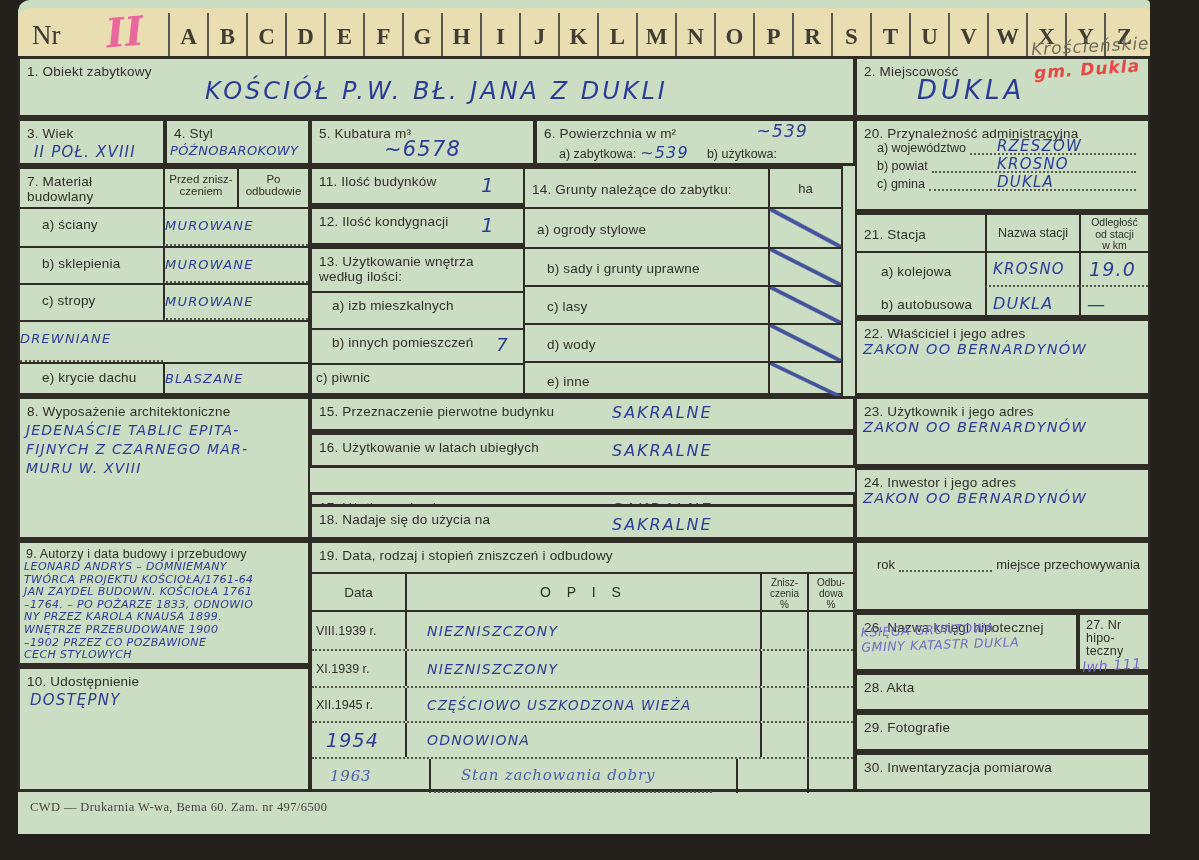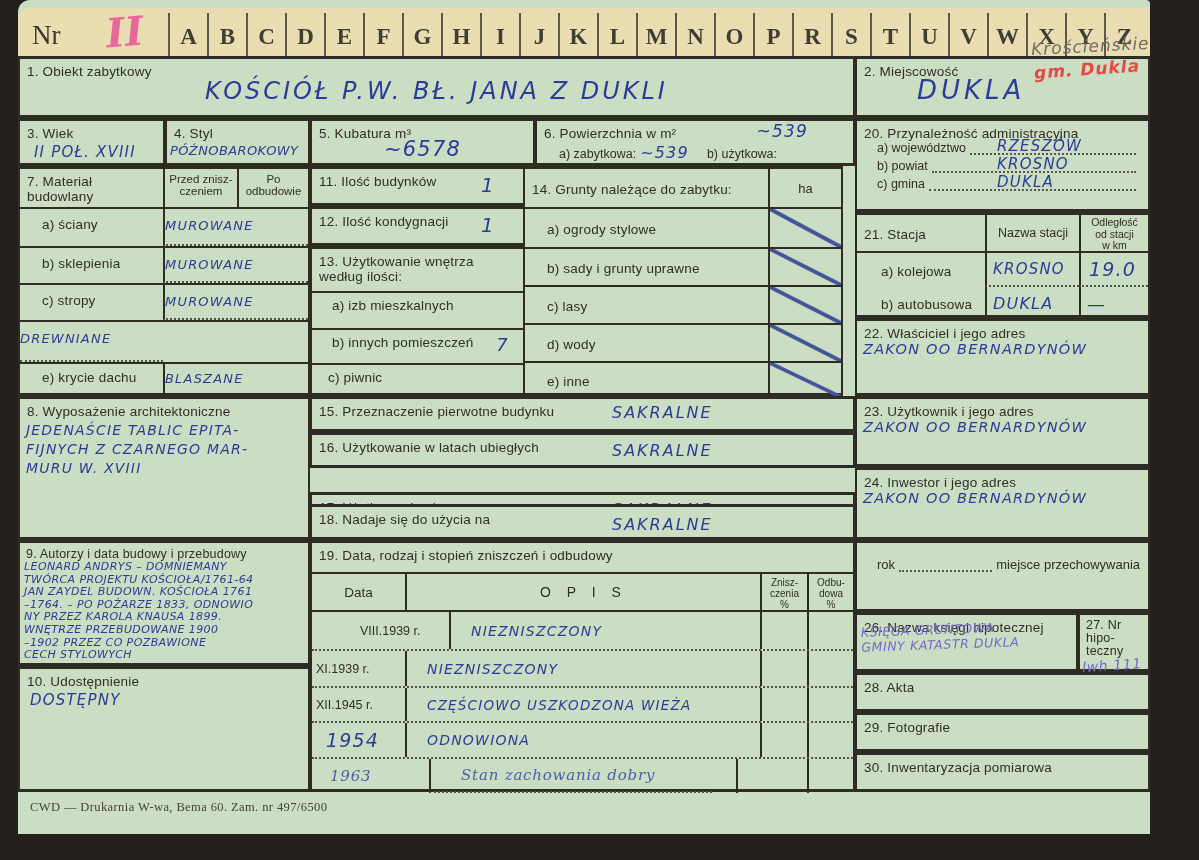--- a/index.html
+++ b/index.html
@@ -155,32 +155,32 @@
 według ilości:</div>
     <div style="height:35px;position:relative;">
       <div class="lbl" style="padding-left:20px;">a) izb mieszkalnych</div>
       <span class="hw" style="position:absolute;right:24px;top:4px;font-size:17px;"></span>
     </div>
     <div class="solid-top" style="height:35px;position:relative;">
       <div class="lbl" style="padding-left:20px;">b) innych pomieszczeń</div>
       <span class="hw" style="position:absolute;right:24px;top:4px;font-size:18px;">7</span>
     </div>
     <div class="solid-top" style="height:34px;position:relative;">
-      <div class="lbl" style="padding-left:16px;">c) piwnic</div>
+      <div class="lbl" style="padding-left:4px;">c) piwnic</div>
       <span class="hw" style="position:absolute;right:24px;top:4px;font-size:17px;"></span>
     </div>
   </div>
 
   <div class="box" style="left:505px;top:166px;width:320px;height:230px;">
     <div class="grid-row" style="grid-template-columns:1fr 73px;height:40px;border-bottom:2px solid var(--line);">
       <div class="cell lbl vcenter">14. Grunty należące do zabytku:</div>
       <div class="cell vcenter" style="justify-content:center;font-size:13px;">ha</div>
     </div>
     <div class="grid-row" style="grid-template-columns:1fr 73px;height:38px;">
-      <div class="cell lbl vcenter" style="padding-left:22px;border-radius:13px;">a) ogrody stylowe</div>
+      <div class="cell lbl vcenter" style="padding-left:12px;border-radius:13px;">a) ogrody stylowe</div>
       <div class="cell diag"></div>
     </div>
     <div class="grid-row solid-top" style="grid-template-columns:1fr 73px;height:38px;">
       <div class="cell lbl vcenter" style="padding-left:22px;">b) sady i grunty uprawne</div>
       <div class="cell diag"></div>
     </div>
     <div class="grid-row solid-top" style="grid-template-columns:1fr 73px;height:38px;">
       <div class="cell lbl vcenter" style="padding-left:22px;">c) lasy</div>
       <div class="cell diag"></div>
     </div>
@@ -216,21 +216,21 @@
     <div class="grid-row" style="grid-template-columns:93px 1fr 47px 46px;height:38px;border-bottom:2px solid var(--line);">
       <div class="cell vcenter" style="justify-content:center;font-size:13.5px;">Data</div>
       <div class="cell vcenter" style="justify-content:center;font-size:14px;letter-spacing:6px;">O  P  I  S</div>
       <div class="cell pre" style="font-size:10px;text-align:center;line-height:11px;padding-top:3px;">Znisz-
 czenia
 %</div>
       <div class="cell pre" style="font-size:10px;text-align:center;line-height:11px;padding-top:3px;">Odbu-
 dowa
 %</div>
     </div>
-    <div class="grid-row" style="grid-template-columns:93px 1fr 47px 46px;height:37px;margin-left:44px;">
+    <div class="grid-row" style="grid-template-columns:93px 1fr 47px 46px;height:37px;">
       <div class="cell vcenter" style="font-size:12.5px;padding-left:4px;">VIII.1939 r.</div>
       <div class="cell hw vcenter" style="font-size:14px;padding-left:20px;">NIEZNISZCZONY</div>
       <div class="cell"></div>
       <div class="cell"></div>
     </div>
     <div class="grid-row dotted-top" style="grid-template-columns:93px 1fr 47px 46px;height:37px;">
       <div class="cell vcenter" style="font-size:12.5px;padding-left:4px;">XI.1939 r.</div>
       <div class="cell hw vcenter" style="font-size:14px;padding-left:20px;">NIEZNISZCZONY</div>
       <div class="cell"></div>
       <div class="cell"></div>

